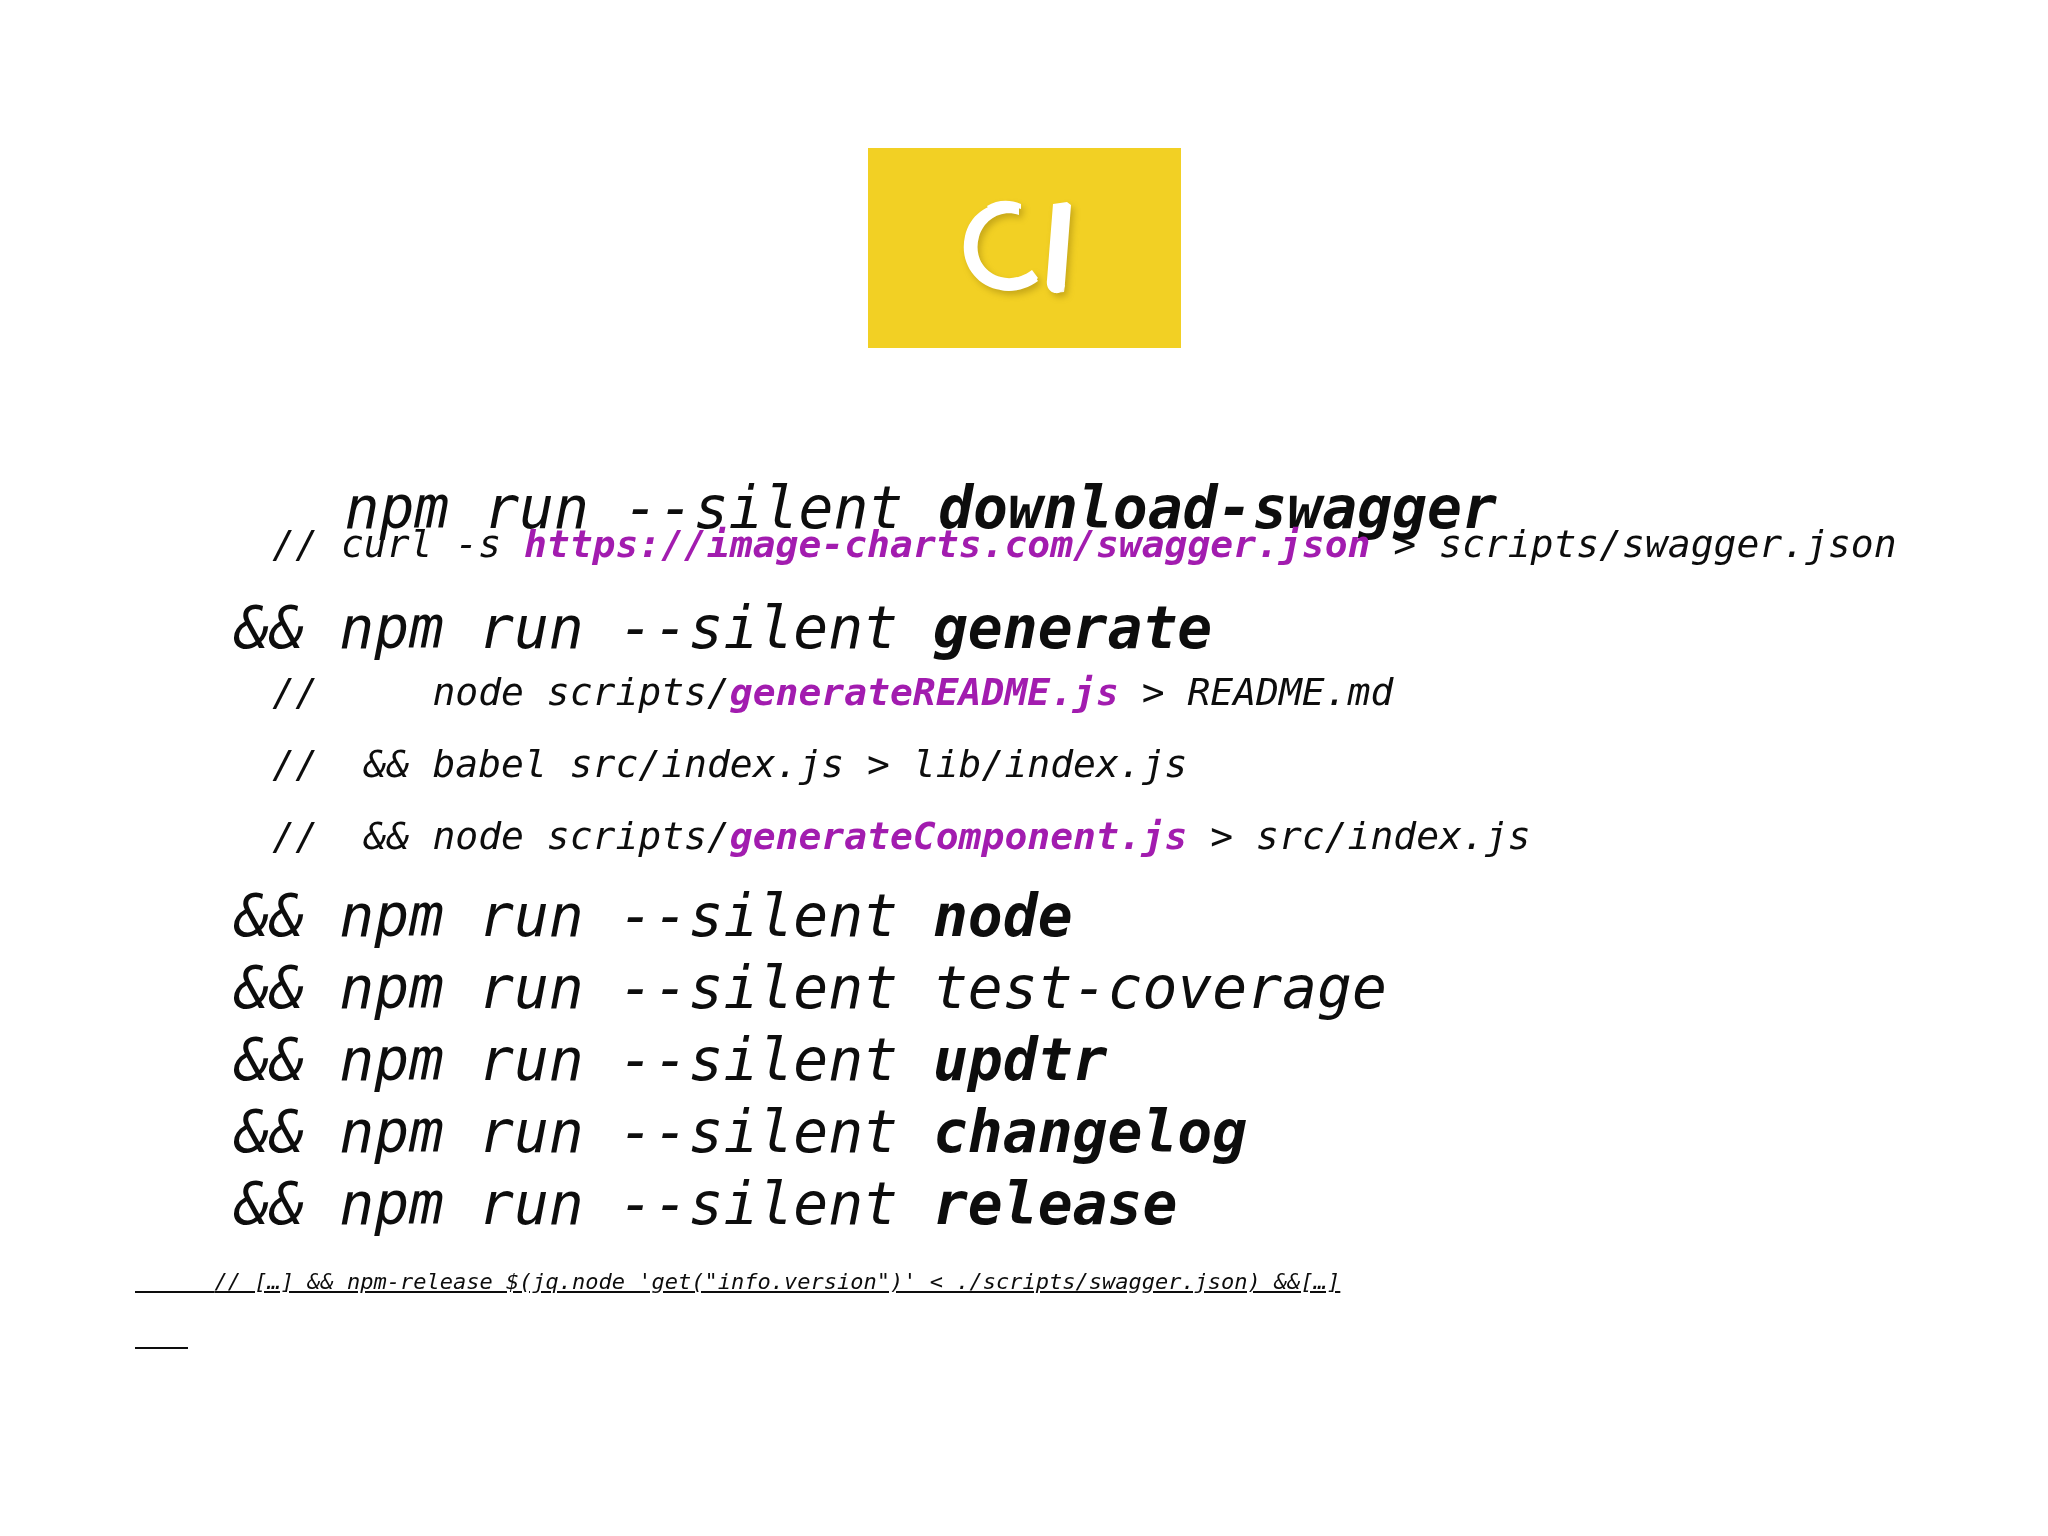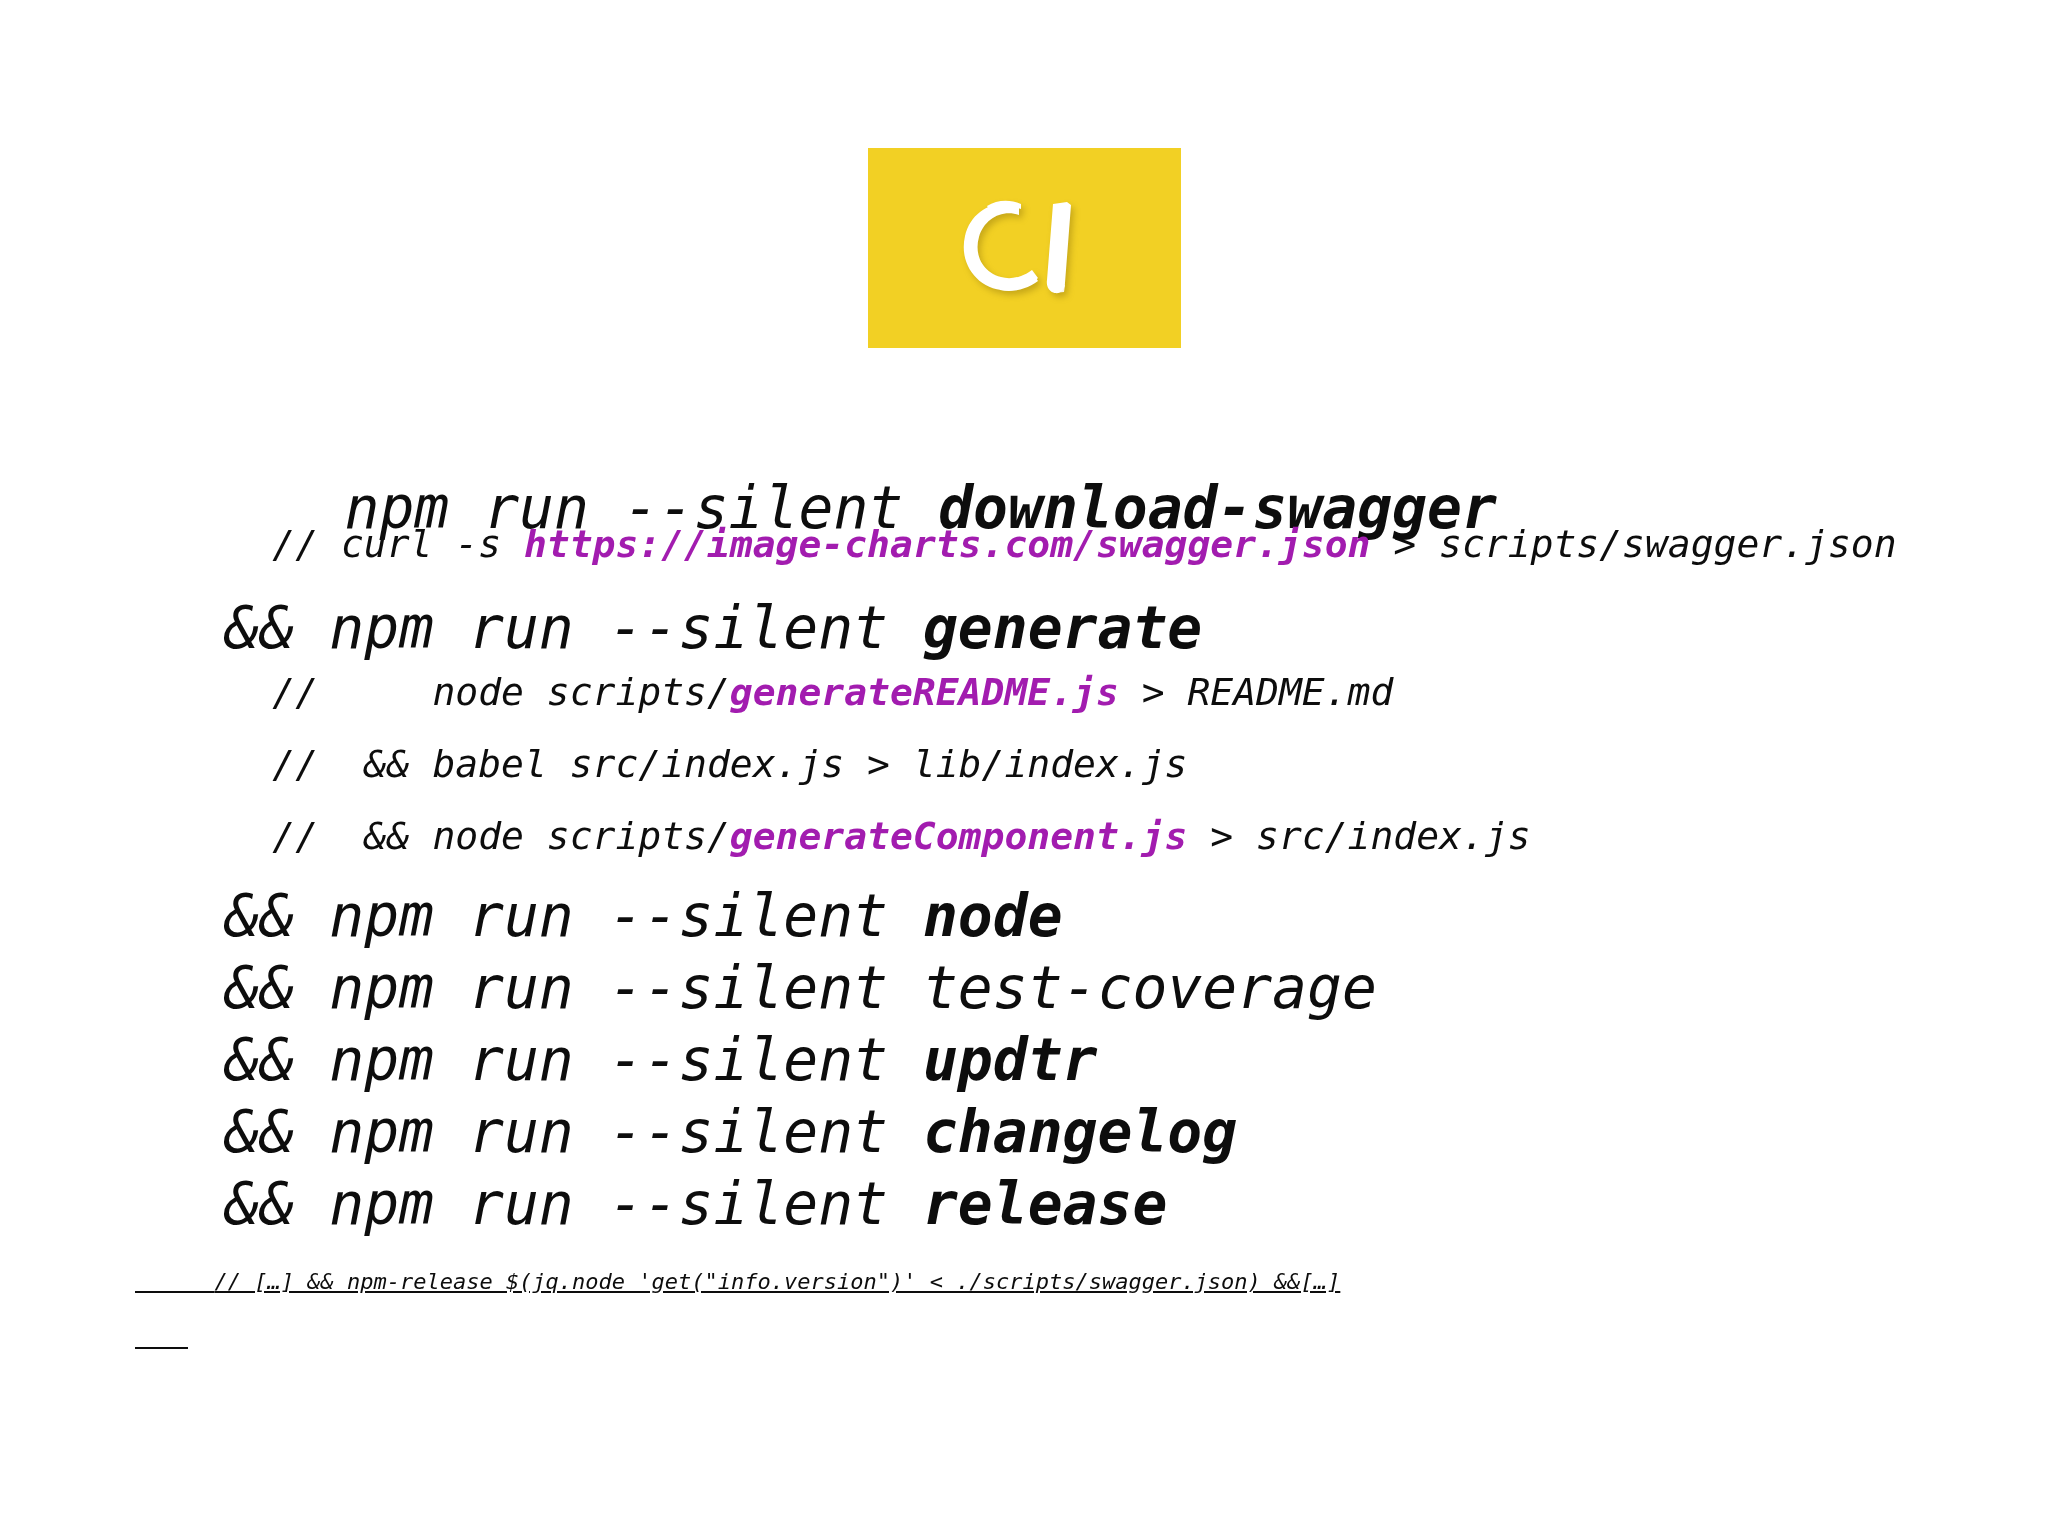--- a/index.html
+++ b/index.html
@@ -62,21 +62,21 @@
     white-space: pre;
     font-style: italic;
     letter-spacing: 0px;
   }
 
   
   .line.cmd {
     font-size: 58px;
     height: 72px;
     line-height: 72px;
-    padding-left: 15px;
+    padding-left: 25px;
   }
   .line.cmd.first {
     padding-left: 135px;
   }
 
   
   .line.comment {
     font-size: 38px;
     height: 56px;
     line-height: 56px;

